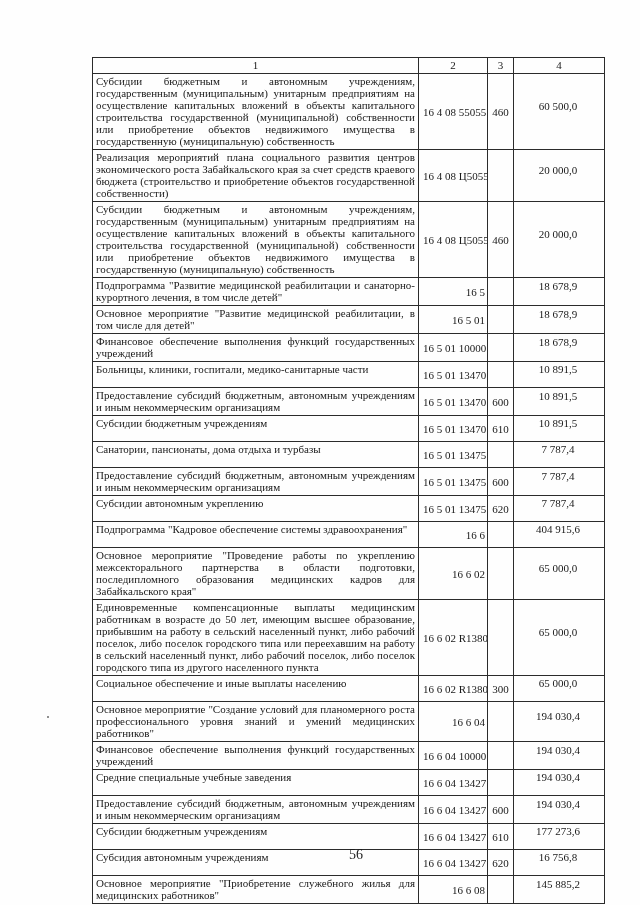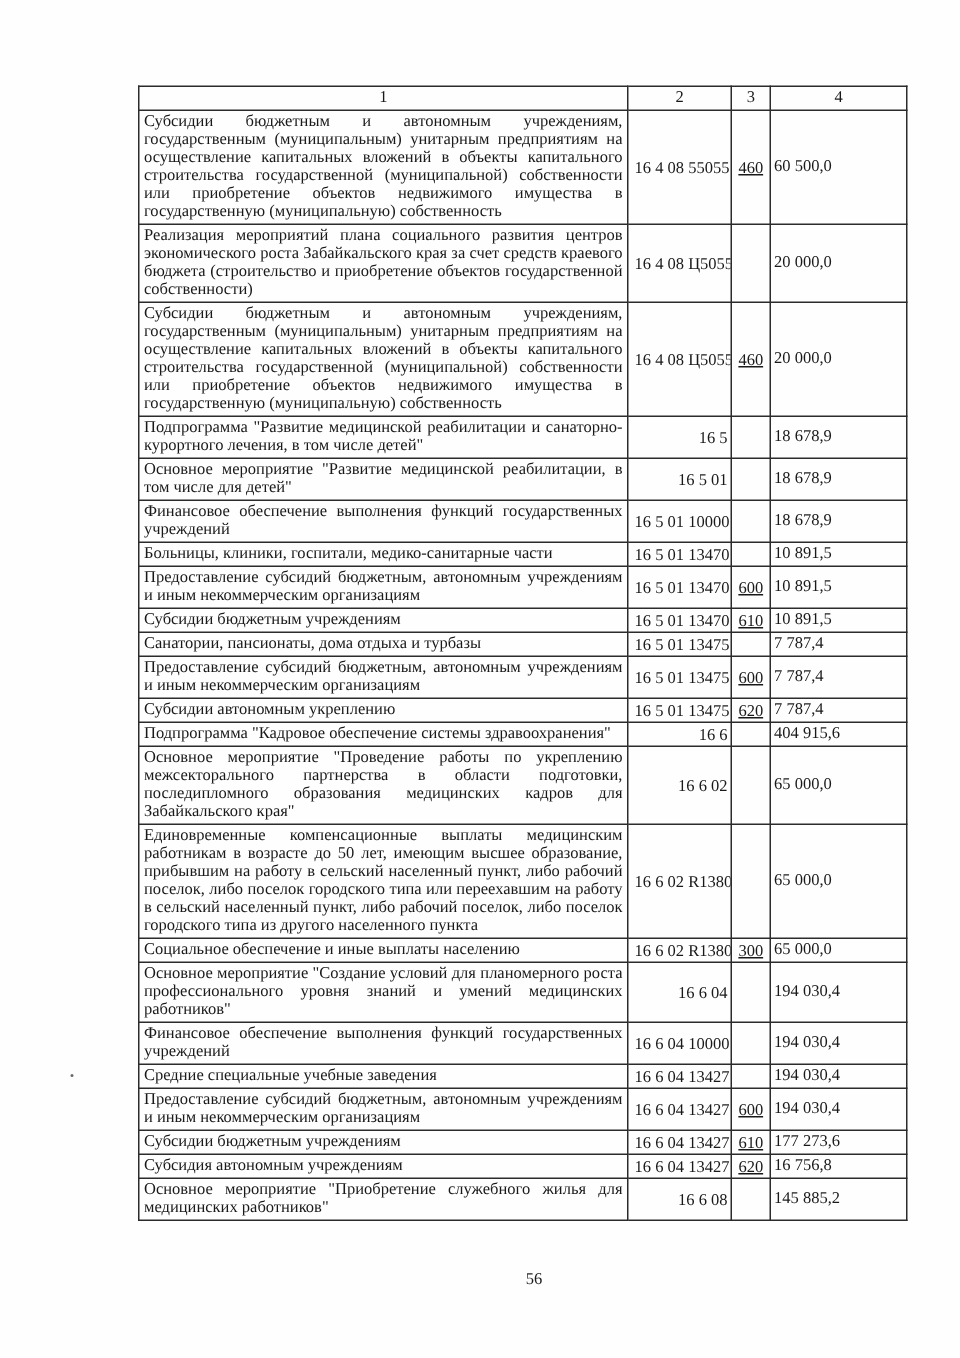--- a/index.html
+++ b/index.html
@@ -52,35 +52,34 @@
   td.c-code {
     vertical-align: middle;
     text-align: right;
     padding: 1px 2px 1px 4px;
     white-space: nowrap;
   }
   td.c-vr {
     vertical-align: middle;
     text-align: center;
     padding: 1px 0;
-    text-decoration: underline;
   }
   td.c-amount {
     vertical-align: middle;
-    text-align: left;
-    padding: 1px 4px 2px 2px;
+    text-align: center;
+    padding: 1px 4px 12px 2px;
     white-space: nowrap;
   }
   .page-number {
     position: absolute;
     top: 847px;
     left: 96px;
     width: 520px;
     text-align: center;
-    font-size: 11px;
+    font-size: 14px;
     color: #1c1c1c;
   }
   .speck {
     position: absolute;
     left: 47px;
     top: 716px;
     width: 2px;
     height: 2px;
     background: #6a6a6a;
     border-radius: 50%;

